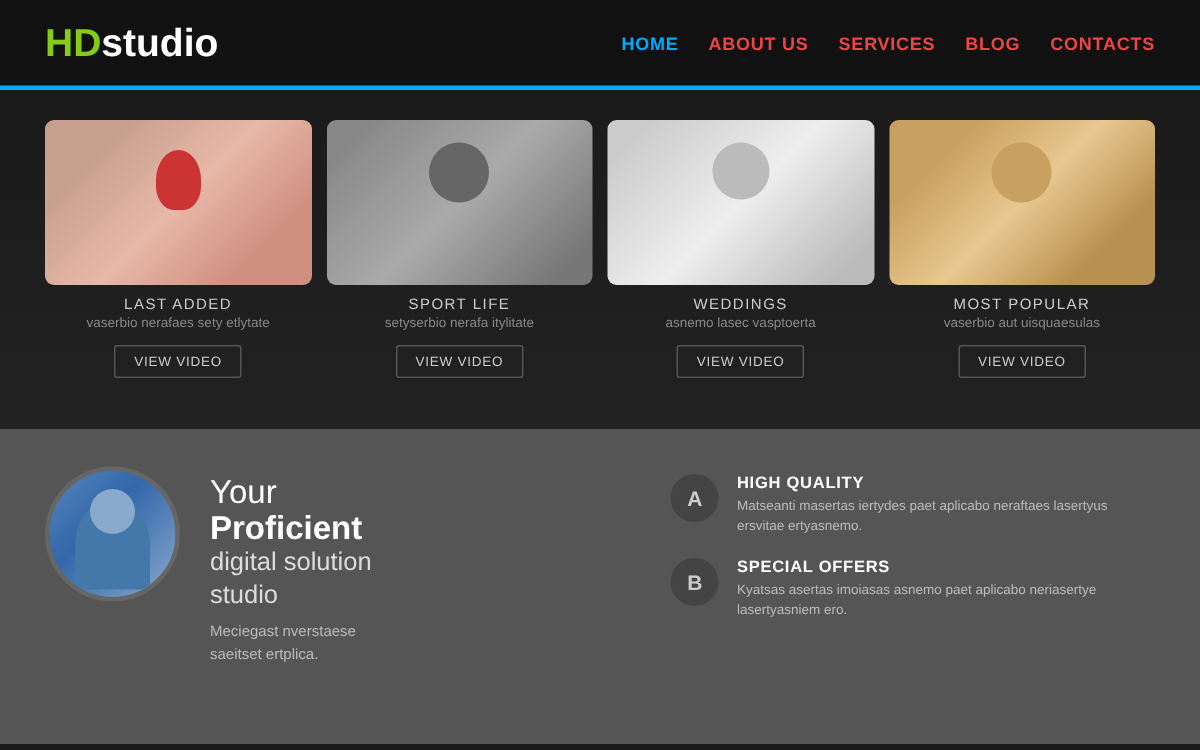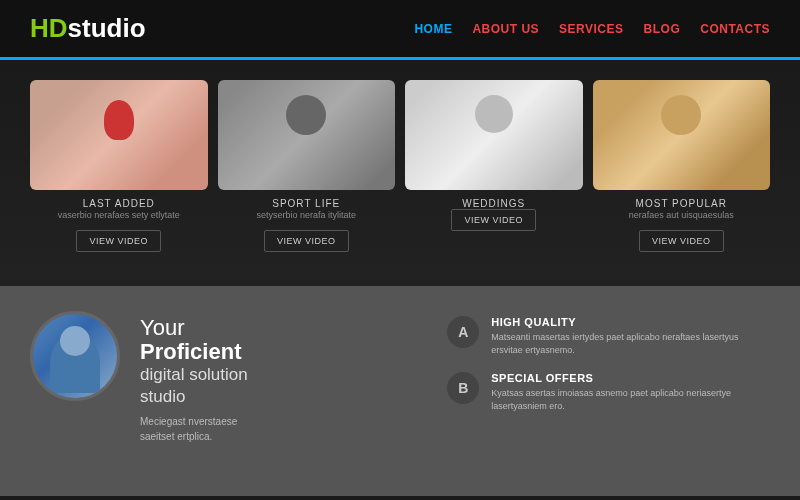--- a/index.html
+++ b/index.html
@@ -230,22 +230,22 @@
       <div class="nav-item">BLOG</div>
       <div class="nav-item">CONTACTS</div>
     </nav>
 </div>
 
 <div id="gallery-section">
   <div id="gallery-grid">
 
   <div class="gallery-item"><div class="gallery-thumb thumb-1"></div><div class="gallery-title">LAST ADDED</div><div class="gallery-desc">vaserbio nerafaes sety etlytate</div><button class="view-btn">VIEW VIDEO</button></div>
       <div class="gallery-item"><div class="gallery-thumb thumb-2"></div><div class="gallery-title">SPORT LIFE</div><div class="gallery-desc">setyserbio nerafa itylitate</div><button class="view-btn">VIEW VIDEO</button></div>
-      <div class="gallery-item"><div class="gallery-thumb thumb-3"></div><div class="gallery-title">WEDDINGS</div><button class="view-btn">VIEW VIDEO</button></div>
-      <div class="gallery-item"><div class="gallery-thumb thumb-4"></div><div class="gallery-title">MOST POPULAR</div><div class="gallery-desc">nerafaes aut uisquaesulas</div><button class="view-btn">VIEW VIDEO</button></div>
+      <div class="gallery-item"><div class="gallery-thumb thumb-3"></div><div class="gallery-title">WEDDINGS</div><div class="gallery-desc">asnemo lasec vasptoerta</div><button class="view-btn">VIEW VIDEO</button></div>
+      <div class="gallery-item"><div class="gallery-thumb thumb-4"></div><div class="gallery-title">MOST POPULAR</div><div class="gallery-desc">vaserbio aut uisquaesulas</div><button class="view-btn">VIEW VIDEO</button></div>
     </div>
 </div>
 
 <div id="bottom-section">
   <div id="bottom-left">
     <div id="avatar-circle"></div>
     <div id="studio-tagline">
       <div class="your">Your</div>
       <div class="proficient">Proficient</div>
       <div class="digital">

